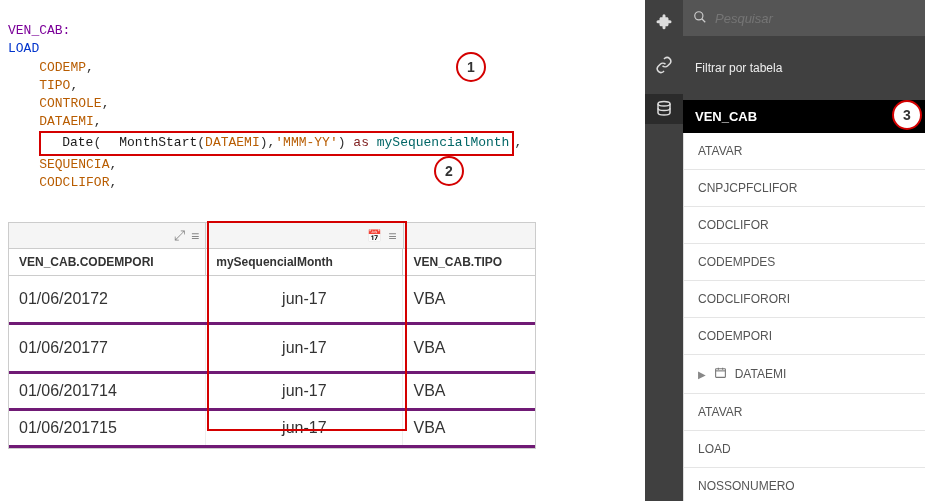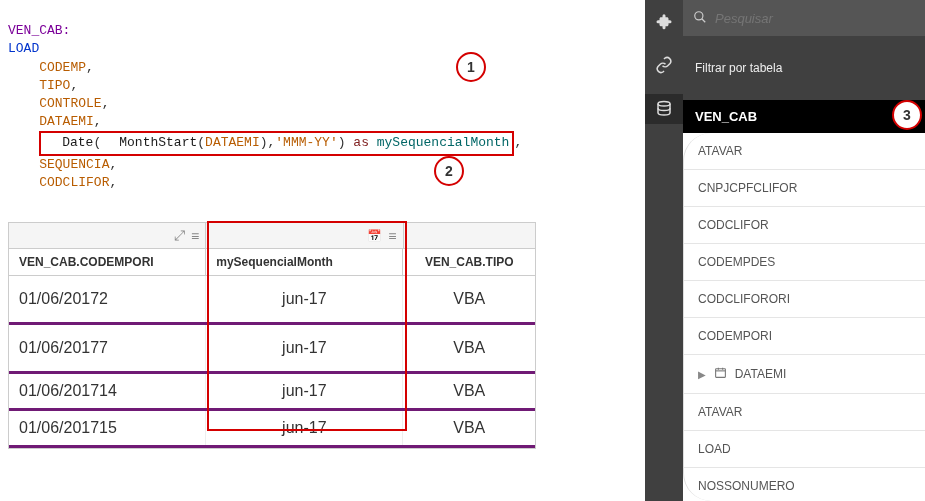--- a/index.html
+++ b/index.html
@@ -92,21 +92,21 @@
     border-bottom: 3px solid #701a75;
     font-size: 16px;
   }
   .tcell {
     padding: 8px 10px;
     border-right: 1px solid #eee;
   }
   .tcell.right { text-align: center; }
   .col1 { width: 198px; }
   .col2 { width: 198px; }
-  .col3 { width: 132px; border-right: none; text-align: center; }
+  .col3 { width: 132px; border-right: none; }
   .red-box-overlay {
     position: absolute;
     border: 2px solid #d40000;
     pointer-events: none;
   }
   
   .right-pane {
     position: absolute;
     right: 0; top: 0;
     width: 280px;
@@ -173,21 +173,20 @@
     font-size: 13px;
     display: flex;
     justify-content: space-between;
     align-items: center;
     cursor: pointer;
   }
   .field-list {
     flex: 1;
     overflow-y: auto;
     border-left: 1px solid #ddd;
-    border-radius: 28px;
   }
   .field-item {
     padding: 11px 14px;
     border-bottom: 1px solid #e5e5e5;
     font-size: 12px;
     color: #555;
     cursor: pointer;
     display: flex;
     align-items: center;
     gap: 8px;

